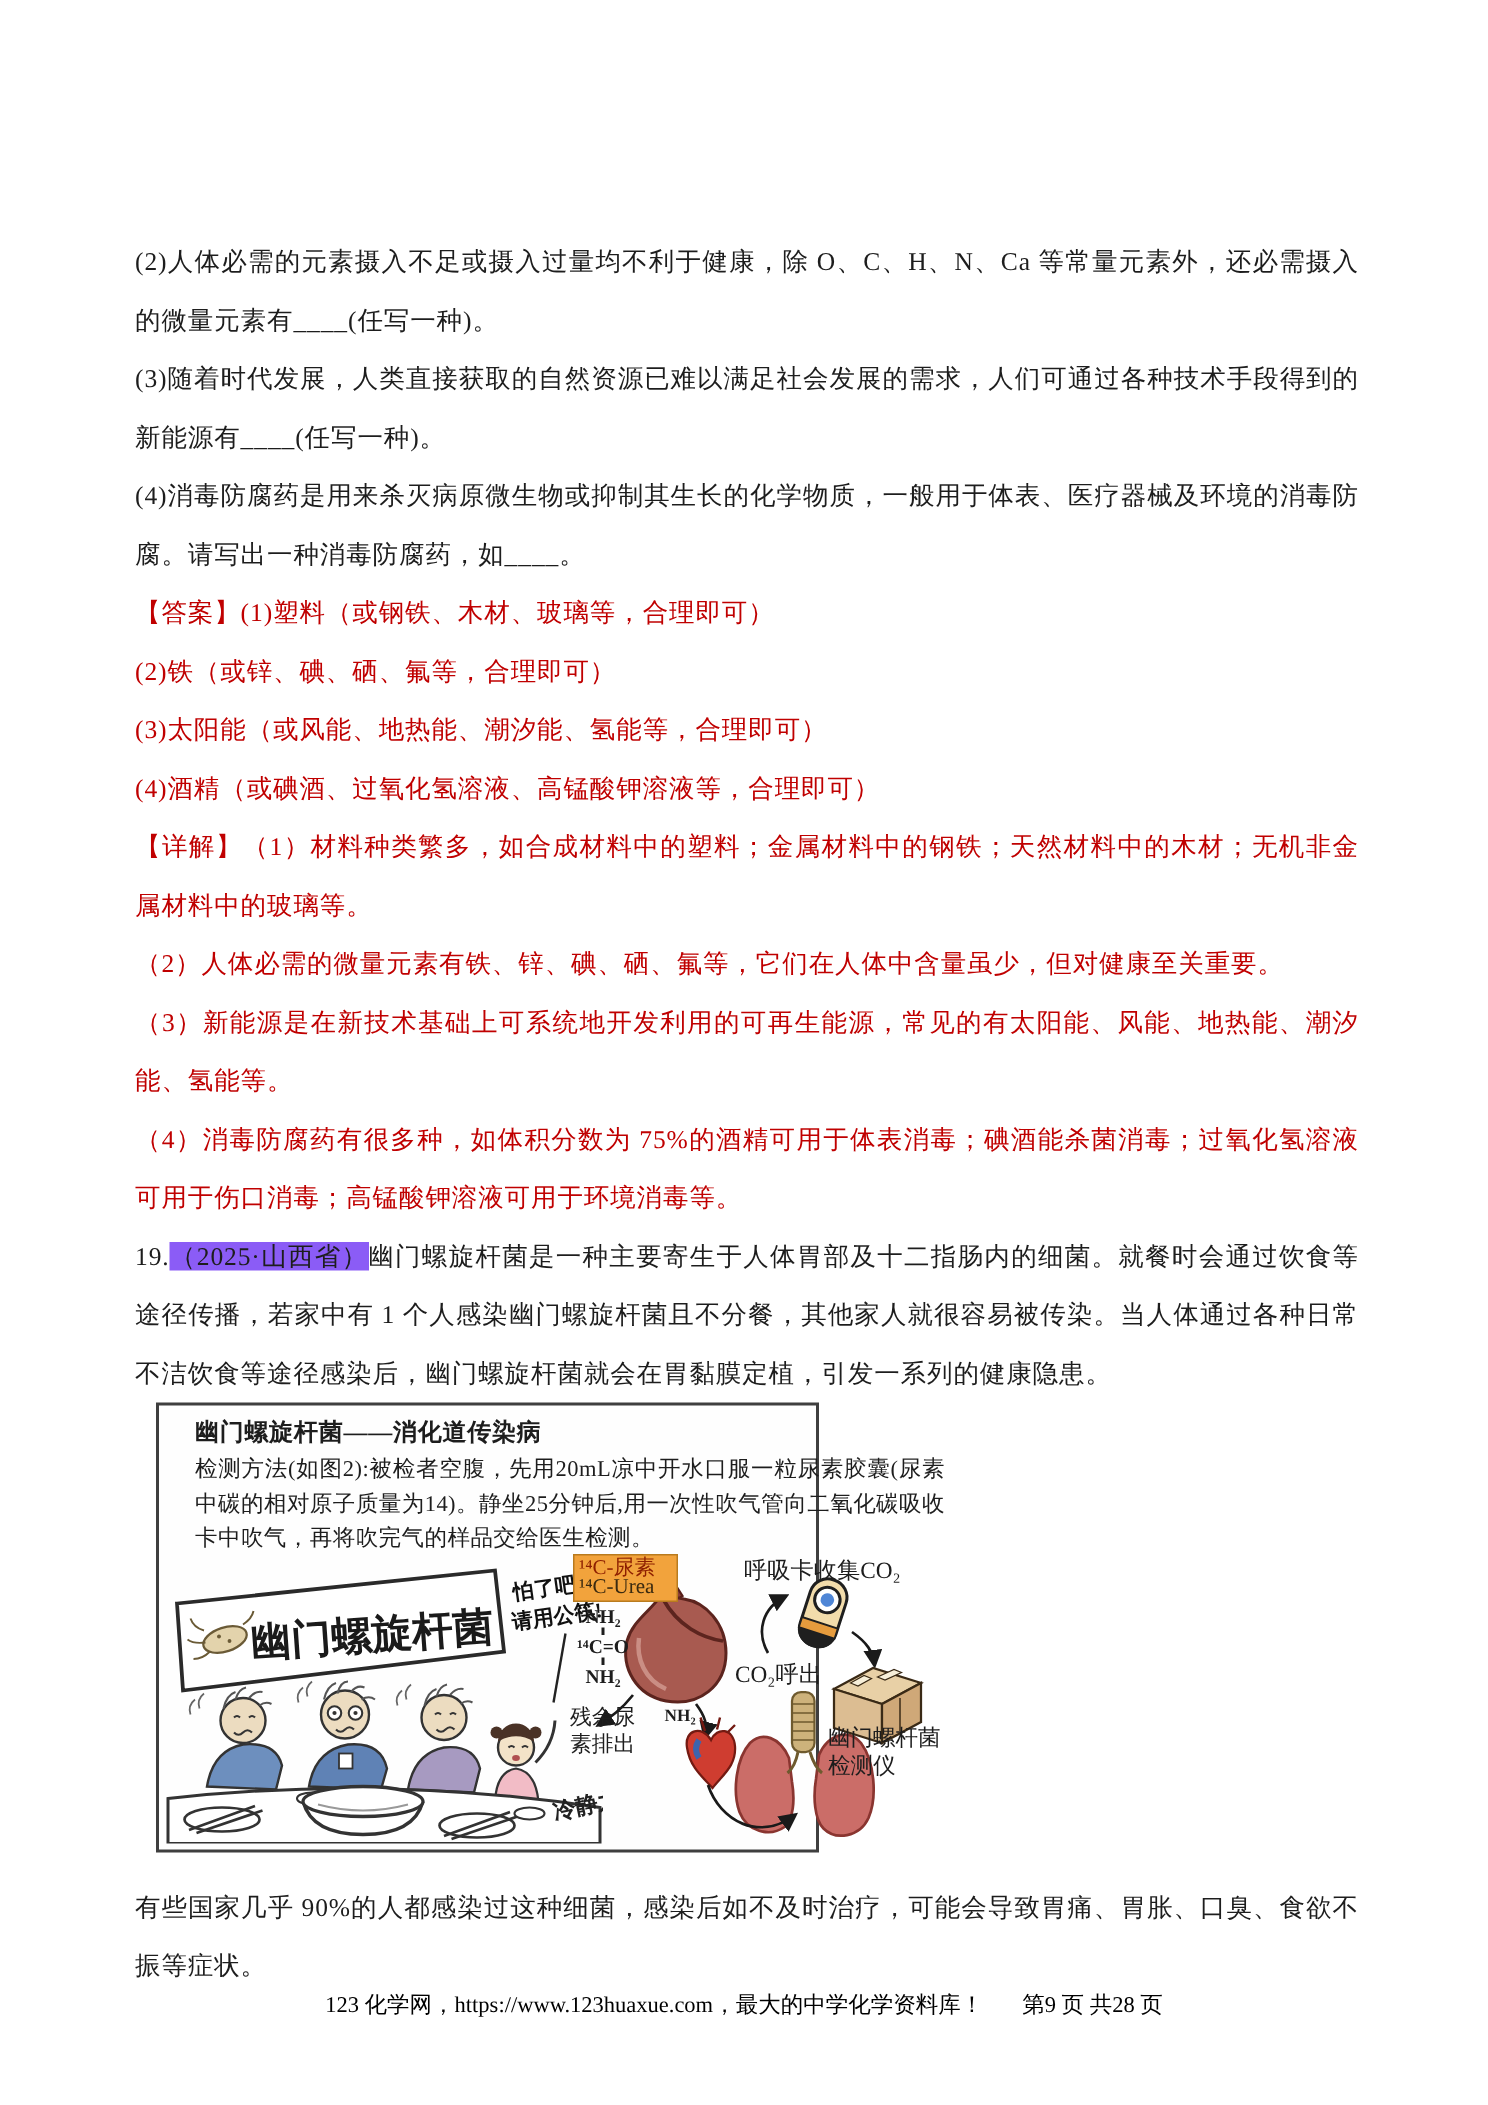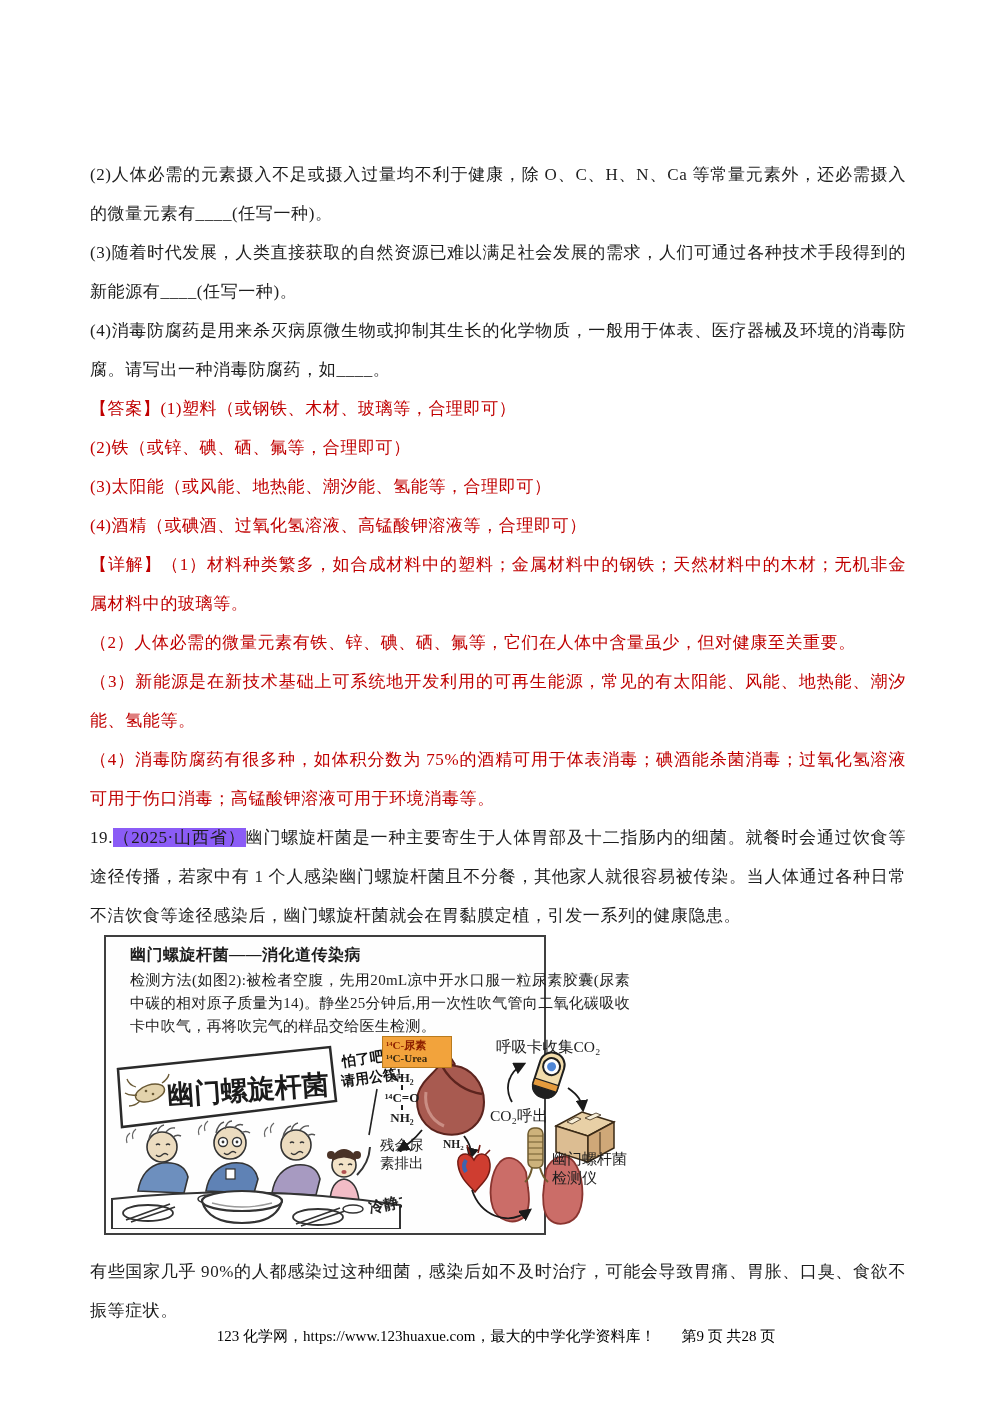--- a/index.html
+++ b/index.html
@@ -10,22 +10,22 @@
   p.red{color:#c00000;}
   .hl{background:#8b5cf6;}
   
   .figure{position:relative;margin-left:14px;margin-bottom:17px;width:442px;height:300px;
           border:2px solid #3f3f3f;box-sizing:border-box;background:#fefefe;}
   .fig-title{position:absolute;left:24px;top:8px;font-size:16px;font-weight:600;letter-spacing:0.5px;}
   .fig-method{position:absolute;left:24px;top:32px;width:500px;font-size:15px;line-height:23px;
               text-align:justify;letter-spacing:0.3px;}
   .flabel{position:absolute;color:#1d1d1d;white-space:nowrap;}
   .orange-label{position:absolute;left:276px;top:99px;width:62px;background:#f2a33c;
-                border:1px solid #b97b1e;padding:2px 3px;font-size:11px;line-height:13px;
-                font-weight:bold;text-align:left;}
+                border:1px solid #b97b1e;padding:2px 3px;font-size:14px;line-height:13px;
+                font-weight:normal;text-align:left;}
   .orange-label .cn{color:#8d1f00;display:block;}
   .orange-label .en{color:#3a2a10;display:block;}
   .structure{position:absolute;left:268px;top:134px;width:56px;text-align:center;
              font-size:13px;line-height:13px;font-weight:600;}
   .structure .bond{display:block;width:1.5px;height:5px;background:#1d1d1d;margin:1px auto;}
   .residual{position:absolute;left:274px;top:199px;width:62px;font-size:14.5px;line-height:18px;white-space:normal;}
   .nh2-small{left:337px;top:201px;font-size:11.5px;font-weight:600;}
   .co2-exhale{left:384px;top:169px;font-size:15.5px;}
   .breath-card{left:390px;top:100px;font-size:15.5px;}
   .detector{position:absolute;left:446px;top:213px;width:90px;text-align:left;

